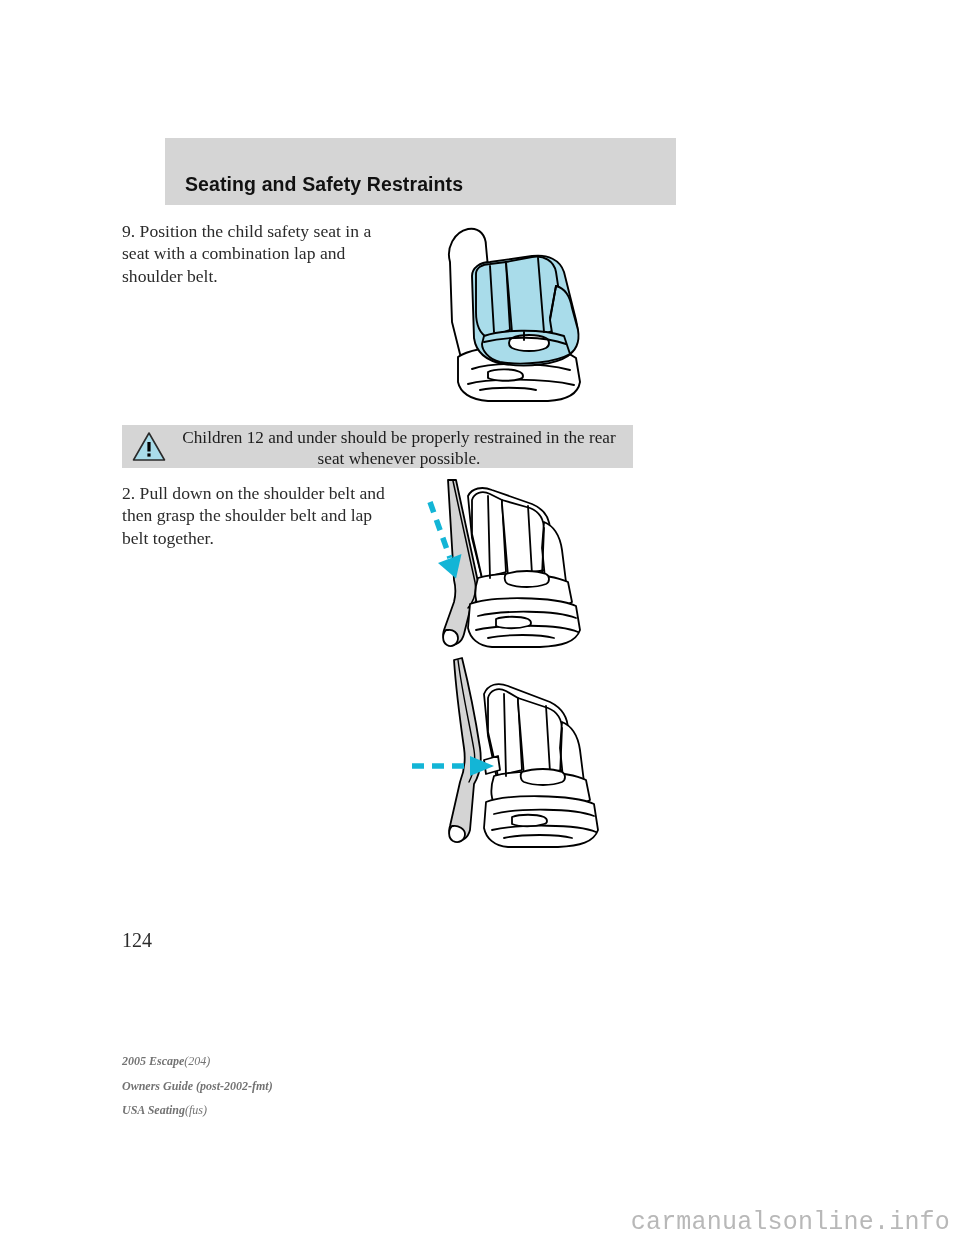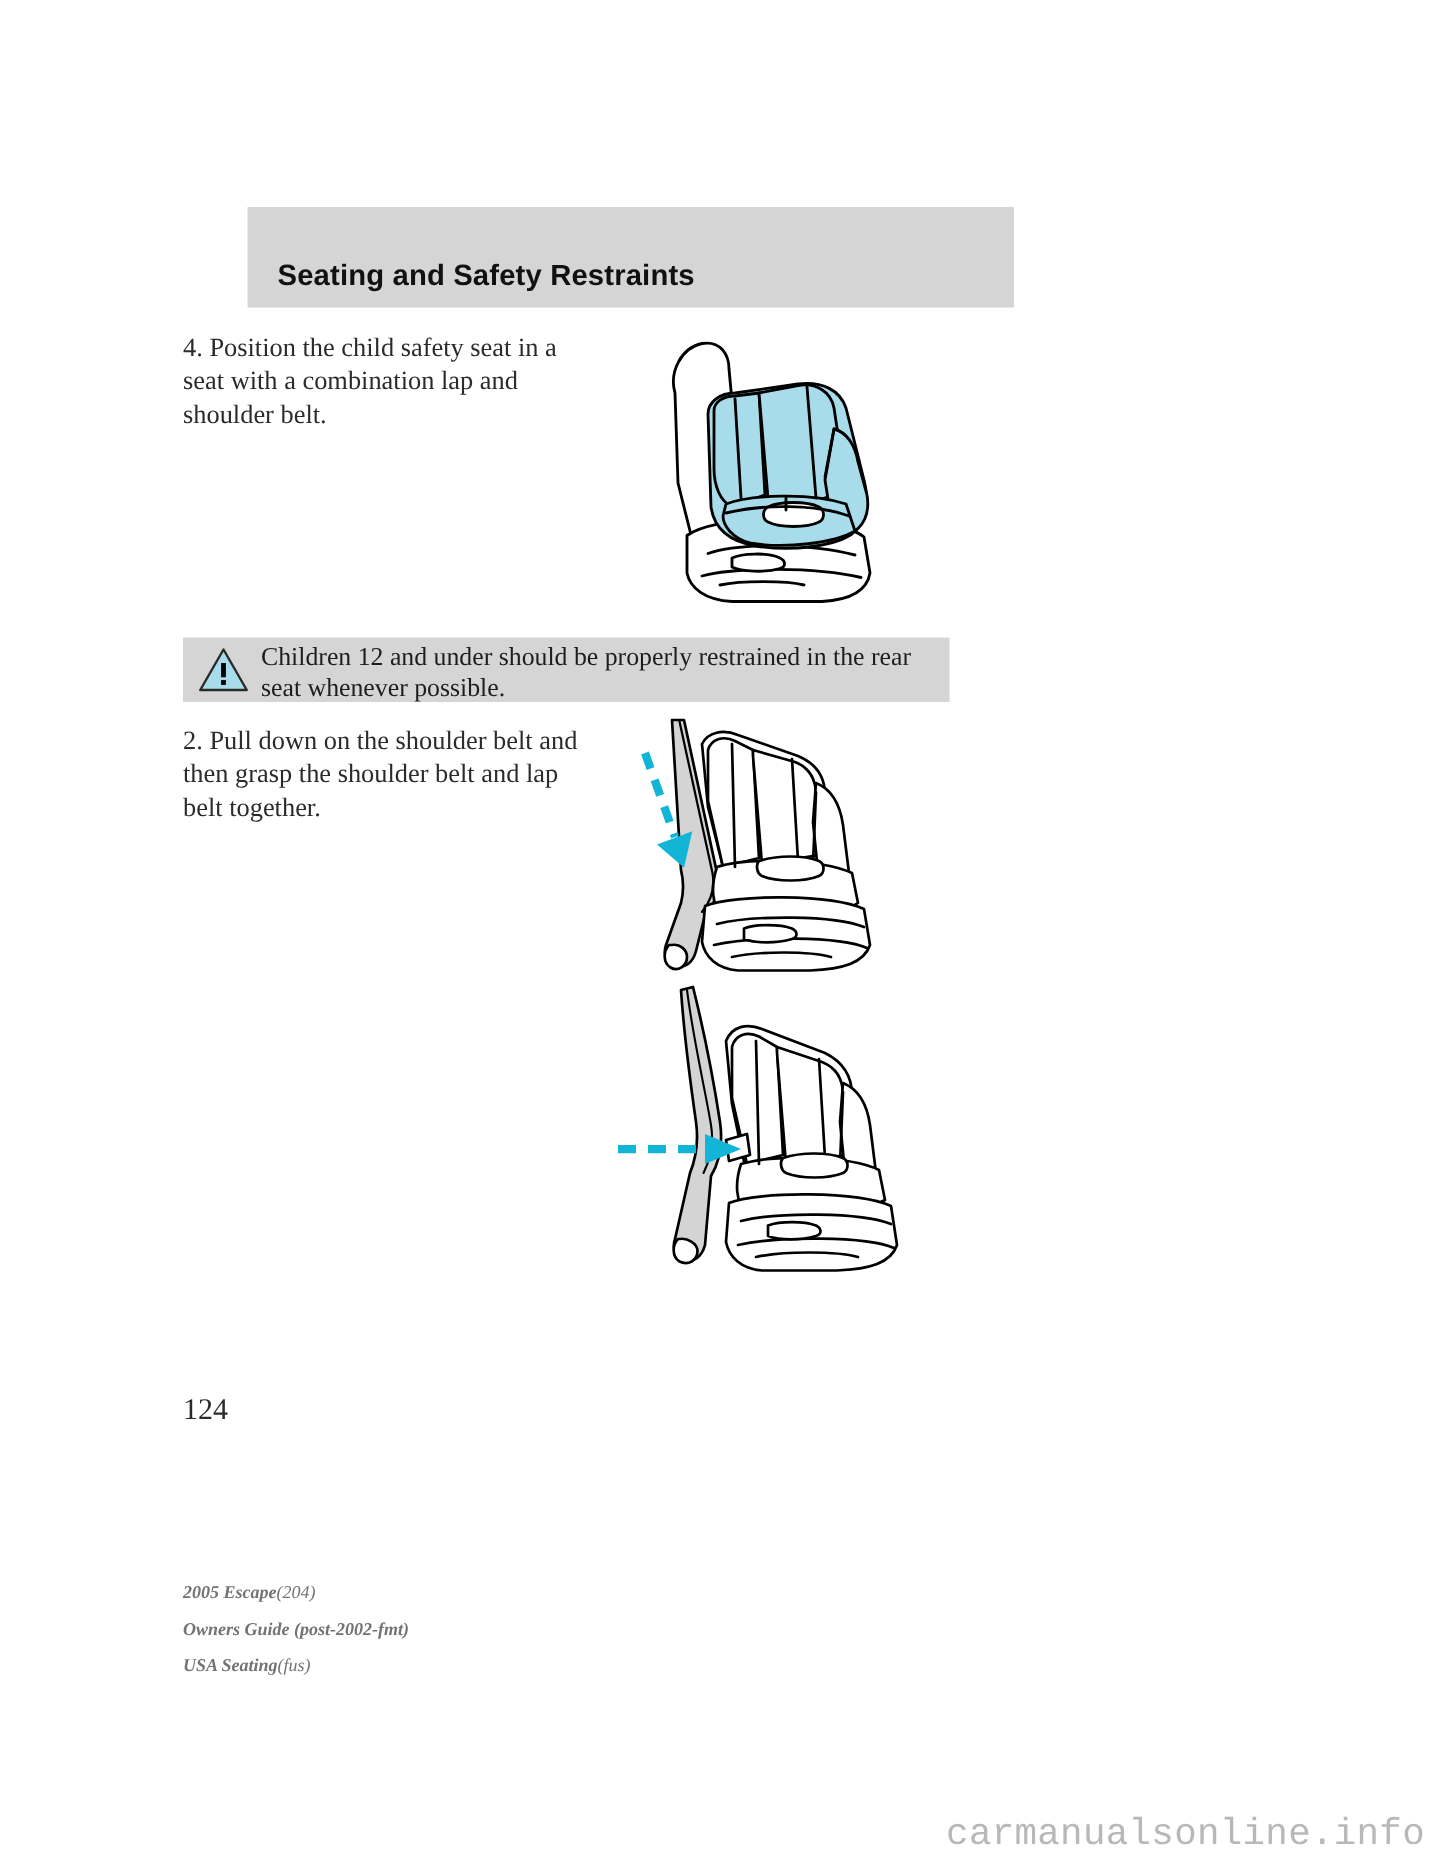--- a/index.html
+++ b/index.html
@@ -76,20 +76,21 @@
   }
   .warning-text {
     position: absolute;
     left: 52px;
     top: 3px;
     width: 450px;
     font-family: "Liberation Serif", serif;
     font-size: 17.2px;
     line-height: 20.5px;
     color: #1d1d1d;
+    text-align: center;
   }
 
   
   .illustration {
     position: absolute;
   }
   #fig1 { left: 428px; top: 212px; width: 175px; height: 200px; }
   #fig2 { left: 420px; top: 478px; width: 185px; height: 175px; }
   #fig3 { left: 410px; top: 652px; width: 195px; height: 200px; }
 
@@ -133,21 +134,21 @@
 </style>
 </head>
 <body>
 
 <div class="page">
 
   <div class="header-banner">
     <div class="header-title">Seating and Safety Restraints</div>
   </div>
 
-  <div class="step-text" id="step1-text">4. Position the child safety seat in a seat with a combination lap and shoulder belt.</div>
+  <div class="step-text" id="step1-text">9. Position the child safety seat in a seat with a combination lap and shoulder belt.</div>
 
   <div class="illustration" id="fig1">
     <svg viewBox="0 0 175 200" width="175" height="200" xmlns="http://www.w3.org/2000/svg">
       <g fill="none" stroke="#000" stroke-width="1.9" stroke-linejoin="round" stroke-linecap="round">
 
         <path d="M22 50 C18 36 26 20 40 17 C52 15 58 24 58 34
                  L66 120 L54 152 L34 150 L24 110 Z" fill="#ffffff"></path>
 
         <path d="M30 145 C38 139 60 134 86 134 C112 134 138 138 148 146
                  L152 170 C150 182 138 188 120 189 L60 189

